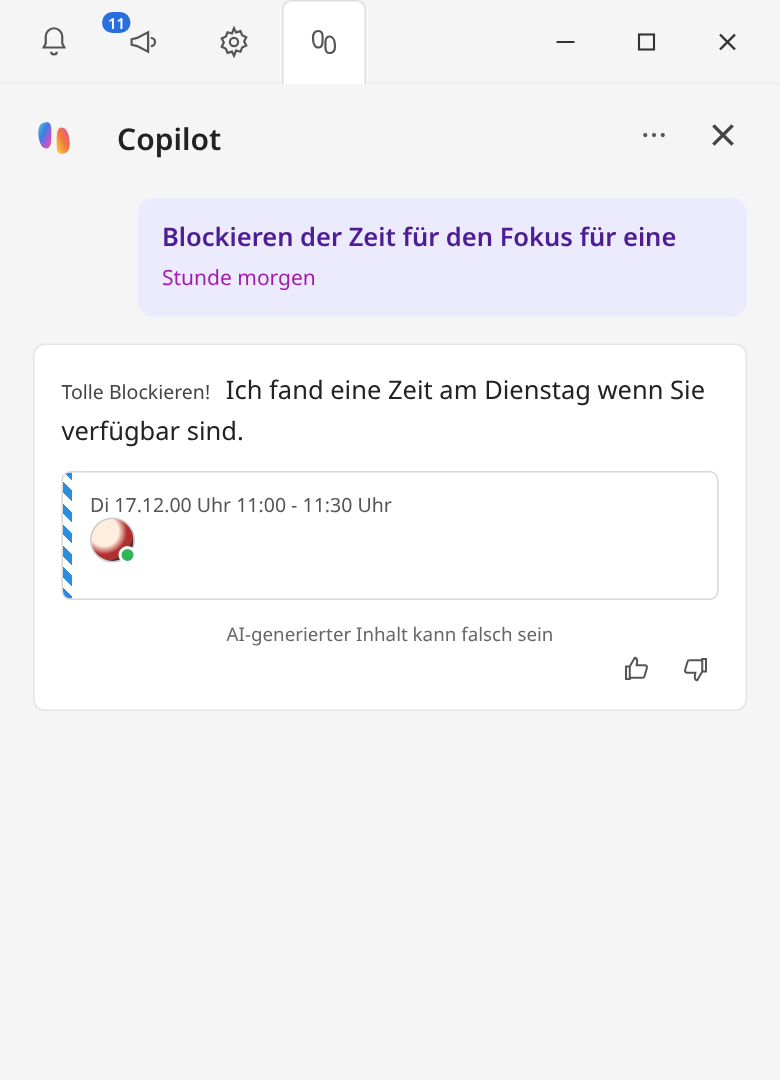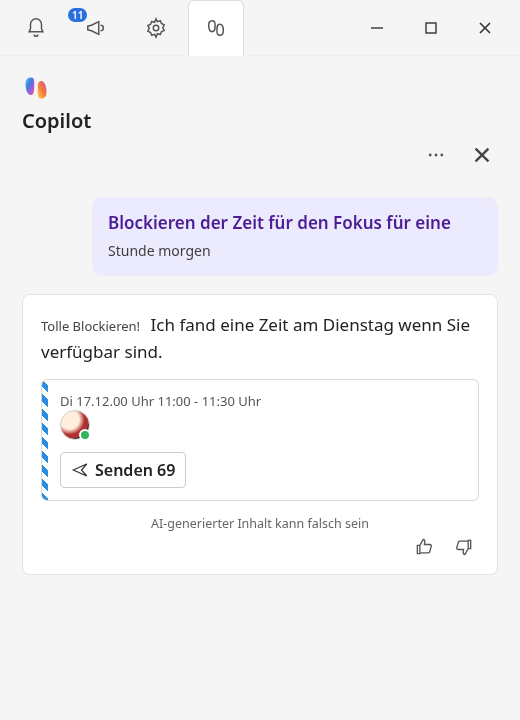--- a/index.html
+++ b/index.html
@@ -6,29 +6,29 @@
   html, body { width: 520px; height: 720px; font-family: "Segoe UI", system-ui, sans-serif; background: #f5f5f5; overflow: hidden; }
   .titlebar { height: 56px; display: flex; align-items: center; background: #f5f5f5; border-bottom: 1px solid #eee; padding: 0 8px; }
   .tb-left { display: flex; align-items: center; gap: 4px; }
   .tb-right { display: flex; align-items: center; gap: 0; margin-left: auto; }
   .tb-btn { width: 56px; height: 56px; display: flex; align-items: center; justify-content: center; color: #555; cursor: pointer; position: relative; }
   .tb-btn.active { background: #fff; border-top: 1px solid #ddd; border-left: 1px solid #ddd; border-right: 1px solid #ddd; border-radius: 6px 6px 0 0; }
   .win-btn { width: 54px; height: 56px; display: flex; align-items: center; justify-content: center; color: #333; cursor: pointer; }
   .badge { position: absolute; top: 8px; left: 22px; background: #2a6fe0; color: #fff; font-size: 10px; font-weight: 600; border-radius: 8px; padding: 0 4px; min-width: 16px; height: 14px; display: flex; align-items: center; justify-content: center; margin-left: 38px; }
 
   .pane { padding: 18px 22px; }
-  .pane-header { display: flex; align-items: flex-start; gap: 5px; margin-bottom: 26px; flex-direction: column; }
+  .pane-header { display: flex; align-items: flex-end; gap: 28px; margin-bottom: 26px; }
   .copilot-logo { width: 28px; height: 28px; }
   .pane-title { font-size: 20px; font-weight: 600; color: #222; }
   .pane-actions { margin-left: auto; display: flex; align-items: center; gap: 14px; }
   .icon-btn { width: 32px; height: 32px; display: flex; align-items: center; justify-content: center; color: #555; cursor: pointer; border-radius: 4px; }
 
   .user-bubble { background: #eceafd; border-radius: 10px; padding: 14px 16px 16px; margin-left: 70px; margin-bottom: 18px; }
   .user-bubble .line1 { font-size: 17px; font-weight: 600; color: #4c1d95; line-height: 1.4; }
-  .user-bubble .line2 { font-size: 14px; color: #404040; margin-top: 6px; }
+  .user-bubble .line2 { font-size: 14px; color: #a21caf; margin-top: 6px; }
 
   .assistant-card { background: #fff; border: 1px solid #e4e4e4; border-radius: 8px; padding: 16px 18px 12px; }
   .assistant-text { font-size: 17px; color: #222; line-height: 1.6; margin-bottom: 14px; }
   .assistant-text .lead { font-size: 13px; color: #444; margin-right: 6px; }
 
   .event-card { border: 1px solid #d8d8d8; border-radius: 6px; padding: 12px 14px 12px 18px; position: relative; overflow: hidden; }
   .event-stripe { position: absolute; left: 0; top: 0; bottom: 0; width: 6px;
     background: repeating-linear-gradient(45deg, #2a8de0 0, #2a8de0 5px, #fff 5px, #fff 10px); }
   .event-title { font-size: 16px; color: #222; margin-bottom: 6px; }
   .event-time { font-size: 13px; color: #555; margin-bottom: 0; }
@@ -147,26 +147,20 @@
 
     <div class="event-card">
       <div class="event-stripe"></div>
       <div class="event-time">Di 17.12.00 Uhr 11:00 - 11:30 Uhr</div>
       <div class="avatar-row">
         <div class="avatar">
           <div class="presence"></div>
         </div>
       </div>
       <div class="event-actions">
-        <div class="act-btn">
-          <svg width="18" height="18" viewBox="0 0 24 24" fill="none" stroke="#333" stroke-width="1.6">
-              <path d="M3 12l18-8-7 8 7 8-18-8z"></path>
-            </svg>
-          <span class="lbl-strong">Senden 69</span>
-        </div>
       </div>
     </div>
 
     <div class="footer-row">
       <div class="disclaimer">AI-generierter Inhalt kann falsch sein</div>
       <div class="fb-btns">
         <div class="fb-btn">
           <svg width="20" height="20" viewBox="0 0 24 24" fill="none" stroke="#555" stroke-width="1.6">
               <path d="M7 10v10H4V10h3zM7 10l4-7c1 0 2 1 2 3l-.5 3H19c1.5 0 2 1 1.7 2.2l-2 7c-.2.8-1 .8-1.7.8H7"></path>
             </svg>

